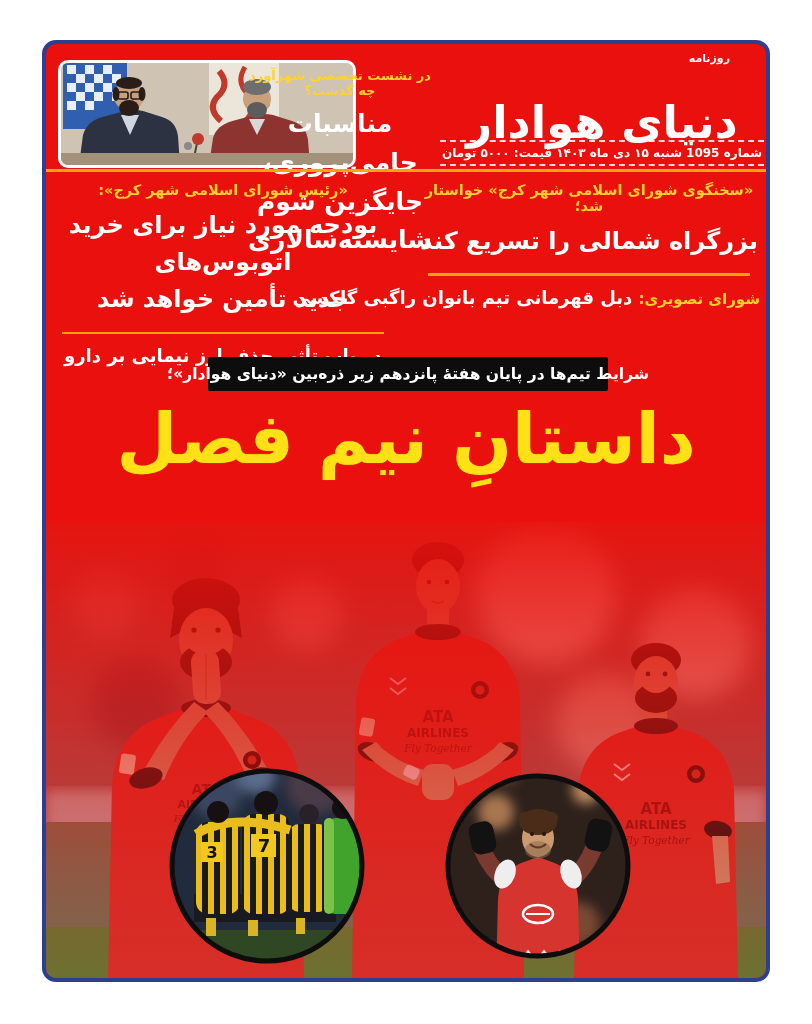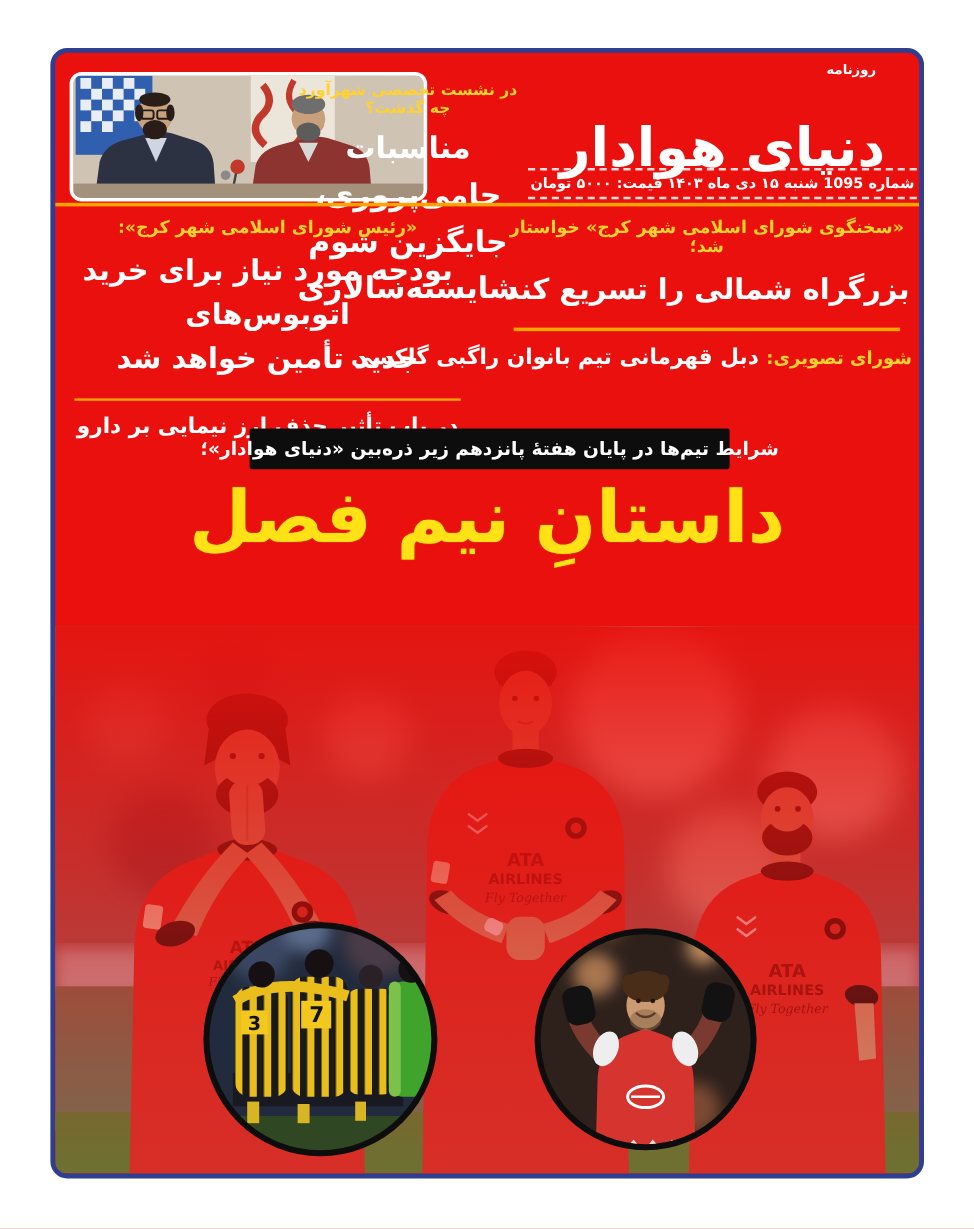--- a/index.html
+++ b/index.html
@@ -45,21 +45,21 @@
   .col .sub{font-size:18px;font-weight:bold;color:#ffffff;white-space:nowrap;}
   .col .sub .prefix{color:#ffd22e;font-size:15px;}
   
   .kicker-bar{
     position:absolute;left:162px;top:313px;width:400px;height:34px;box-sizing:border-box;
     background:#0d0d0d;border-radius:2px;display:flex;align-items:center;justify-content:center;
     color:#ffffff;font-size:15.5px;font-weight:bold;direction:rtl;white-space:nowrap;z-index:4;
   }
   .main-headline{
     position:absolute;left:0;top:348px;width:720px;text-align:center;direction:rtl;
-    font-size:60px;font-weight:bold;color:#ffe115;line-height:1.35;z-index:3;
+    font-size:70px;font-weight:bold;color:#ffe115;line-height:1.35;z-index:3;
     text-shadow:0 0 1px #d89a00;white-space:nowrap;
   }
   .photo-zone{position:absolute;left:0;top:478px;width:720px;height:456px;z-index:1;}
   svg{display:block;}
 </style>
 </head>
 <body>
 
 <div class="page">
 

